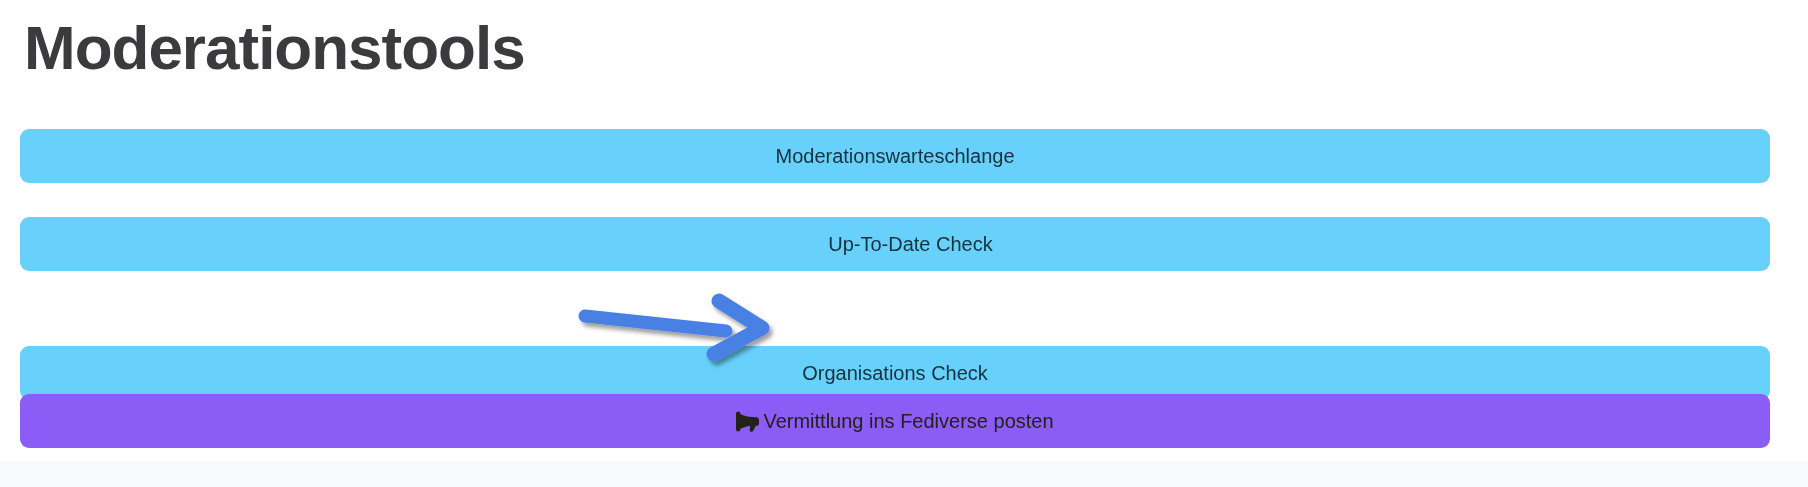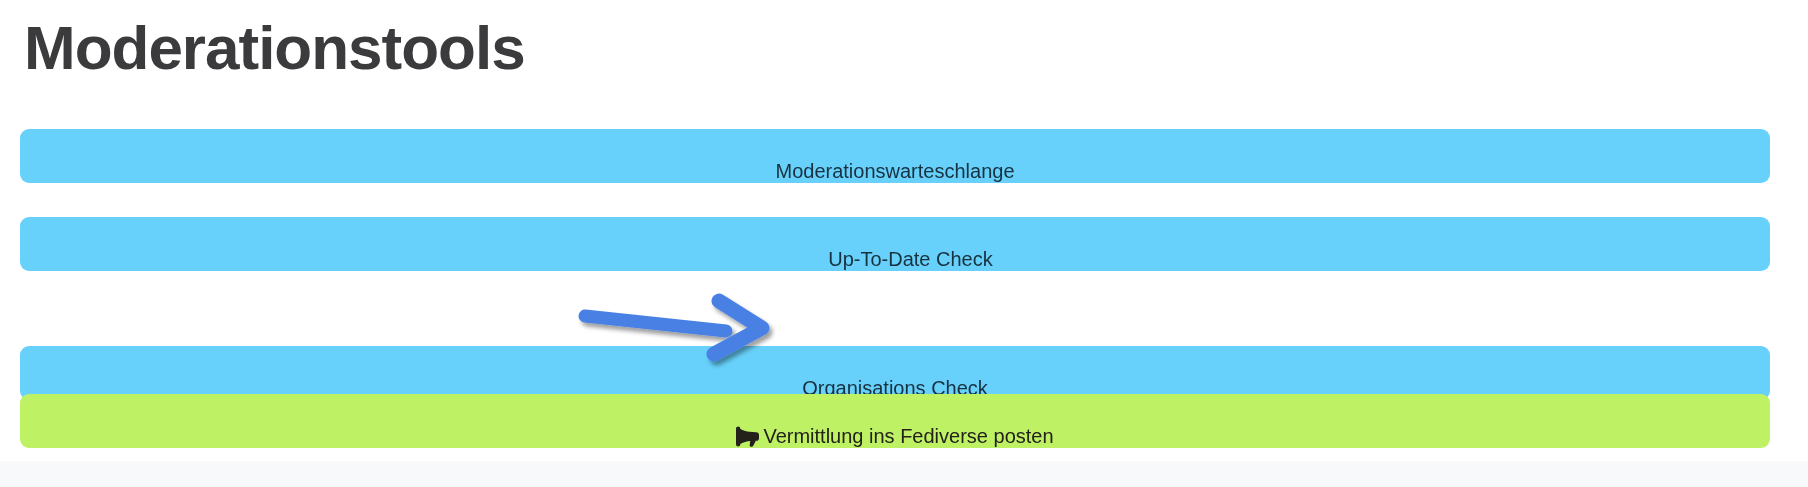--- a/index.html
+++ b/index.html
@@ -32,32 +32,32 @@
     position: absolute;
     left: 20px;
     width: 1750px;
     height: 54px;
     border: none;
     border-radius: 9px;
     font-family: "Liberation Sans", sans-serif;
     font-size: 20px;
     font-weight: 400;
     display: flex;
-    align-items: flex-end;
+    align-items: center;
     justify-content: center;
     gap: 2px;
     cursor: pointer;
     padding: 0;
   }
   .btn-info {
     background: #67d1fb;
     color: #17313f;
   }
   .btn-warning {
-    background: #bef264;
+    background: #8b5cf6;
     color: #23211a;
   }
   .btn-1 { top: 129px; }
   .btn-2 { top: 217px; padding-left: 31px; }
   .btn-3 { top: 306px; margin-top: 40px; }
   .btn-4 { top: 394px; }
   .megaphone {
     display: inline-flex;
     align-items: center;
     margin-right: 2px;

